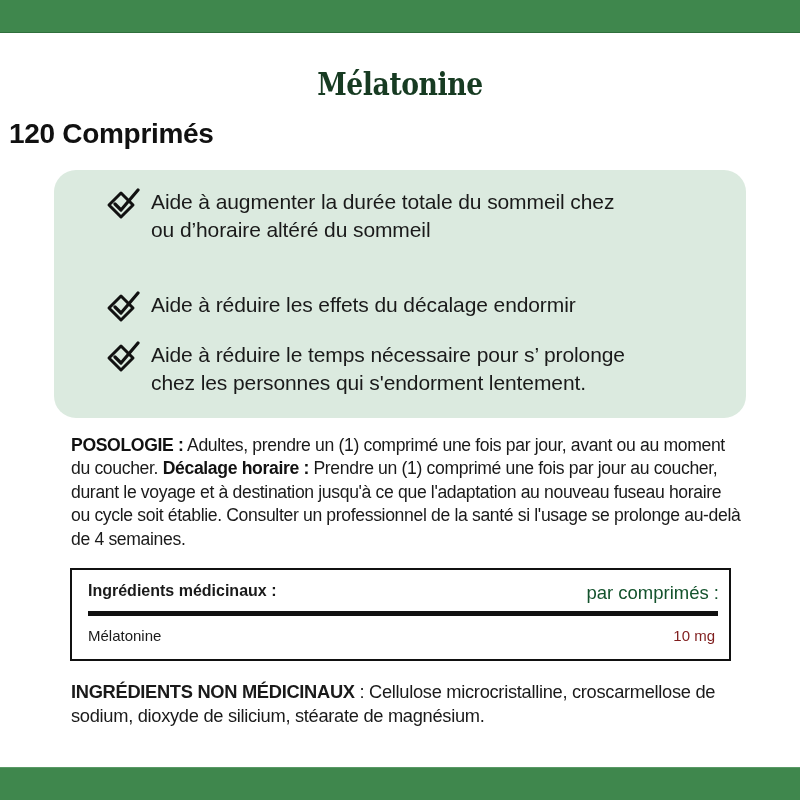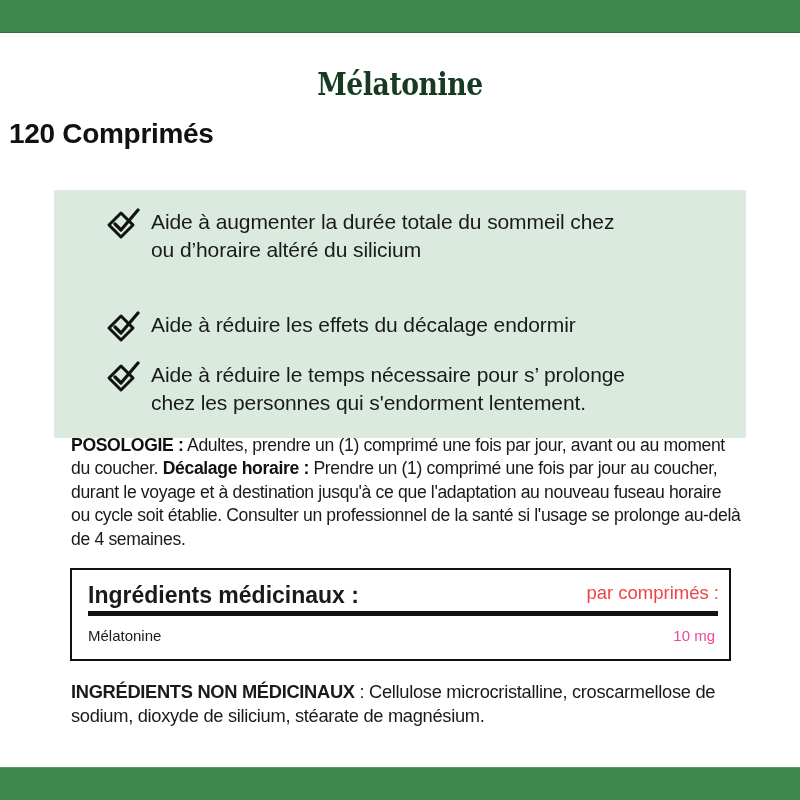--- a/index.html
+++ b/index.html
@@ -17,21 +17,21 @@
     transform: scaleX(0.86); transform-origin: center;
   }
   .subtitle {
     position: absolute; top: 118px; left: 9px; width: 800px; text-align: left;
     font-family: "Liberation Sans", sans-serif; font-size: 28px; font-weight: bold; color: #111;
     letter-spacing: -0.3px;
   }
 
   .benefits {
     position: absolute; left: 54px; top: 170px; width: 692px; height: 248px;
-    background: #dbeadf; border-radius: 1px; margin-top: 20px;
+    background: #dbeadf; border-radius: 22px;
   }
   .benefit { position: absolute; left: 0; width: 692px; }
   .benefit .icon { position: absolute; left: 52px; width: 34px; height: 32px; }
   .benefit .text {
     position: absolute; left: 97px; width: 590px;
     font-size: 21px; line-height: 27.5px; color: #1a1a1a; letter-spacing: -0.1px;
   }
   .b1 { top: 18px; }
   .b2 { top: 121px; }
   .b3 { top: 171px; }
@@ -40,28 +40,28 @@
     position: absolute; left: 71px; top: 434px; width: 670px;
     font-size: 17.6px; line-height: 23.4px; color: #1a1a1a; letter-spacing: -0.35px;
   }
   .posologie b { font-weight: bold; color: #111; }
 
   .ing-table {
     position: absolute; left: 70px; top: 568px; width: 661px; height: 93px;
     border: 2px solid #111;
   }
   .ing-head-left {
-    position: absolute; left: 16px; top: 12px; font-size: 23px; font-weight: bold; color: #1a1a1a;
+    position: absolute; left: 16px; top: 12px; font-size: 16px; font-weight: bold; color: #1a1a1a;
   }
   .ing-head-right {
-    position: absolute; right: 10px; top: 12px; font-size: 18.5px; color: #ef4444;
+    position: absolute; right: 10px; top: 12px; font-size: 18.5px; color: #14532d;
   }
   .ing-rule { position: absolute; left: 16px; top: 41px; width: 630px; height: 5px; background: #111; }
   .ing-row-name { position: absolute; left: 16px; top: 57px; font-size: 15px; color: #1a1a1a; }
-  .ing-row-amount { position: absolute; right: 14px; top: 57px; font-size: 15px; color: #ec4899; }
+  .ing-row-amount { position: absolute; right: 14px; top: 57px; font-size: 15px; color: #7f1d1d; }
 
   .non-med {
     position: absolute; left: 71px; top: 680px; width: 670px;
     font-size: 18.3px; line-height: 23.6px; color: #1a1a1a; letter-spacing: -0.3px;
   }
   .non-med b { font-weight: bold; text-align: center; }
 </style>
 </head>
 <body>
 
@@ -73,21 +73,21 @@
 <section class="benefits">
   <div class="benefit b1">
     <span class="icon">
       <svg width="34" height="32" viewBox="0 0 34 32">
         <path d="M15 5 L27 17 L15 29 L3 17 Z" fill="none" stroke="#111" stroke-width="3" stroke-linejoin="round"></path>
         <path d="M9 16 L15 22 L32 2" fill="none" stroke="#111" stroke-width="3.2" stroke-linecap="round" stroke-linejoin="round"></path>
       </svg>
     </span>
     <div class="text">
       <div>Aide à augmenter la durée totale du sommeil chez</div>
-      <div>ou d’horaire altéré du silicium</div>
+      <div>ou d’horaire altéré du sommeil</div>
     </div>
   </div>
   <div class="benefit b2">
     <span class="icon">
       <svg width="34" height="32" viewBox="0 0 34 32">
         <path d="M15 5 L27 17 L15 29 L3 17 Z" fill="none" stroke="#111" stroke-width="3" stroke-linejoin="round"></path>
         <path d="M9 16 L15 22 L32 2" fill="none" stroke="#111" stroke-width="3.2" stroke-linecap="round" stroke-linejoin="round"></path>
       </svg>
     </span>
     <div class="text">

